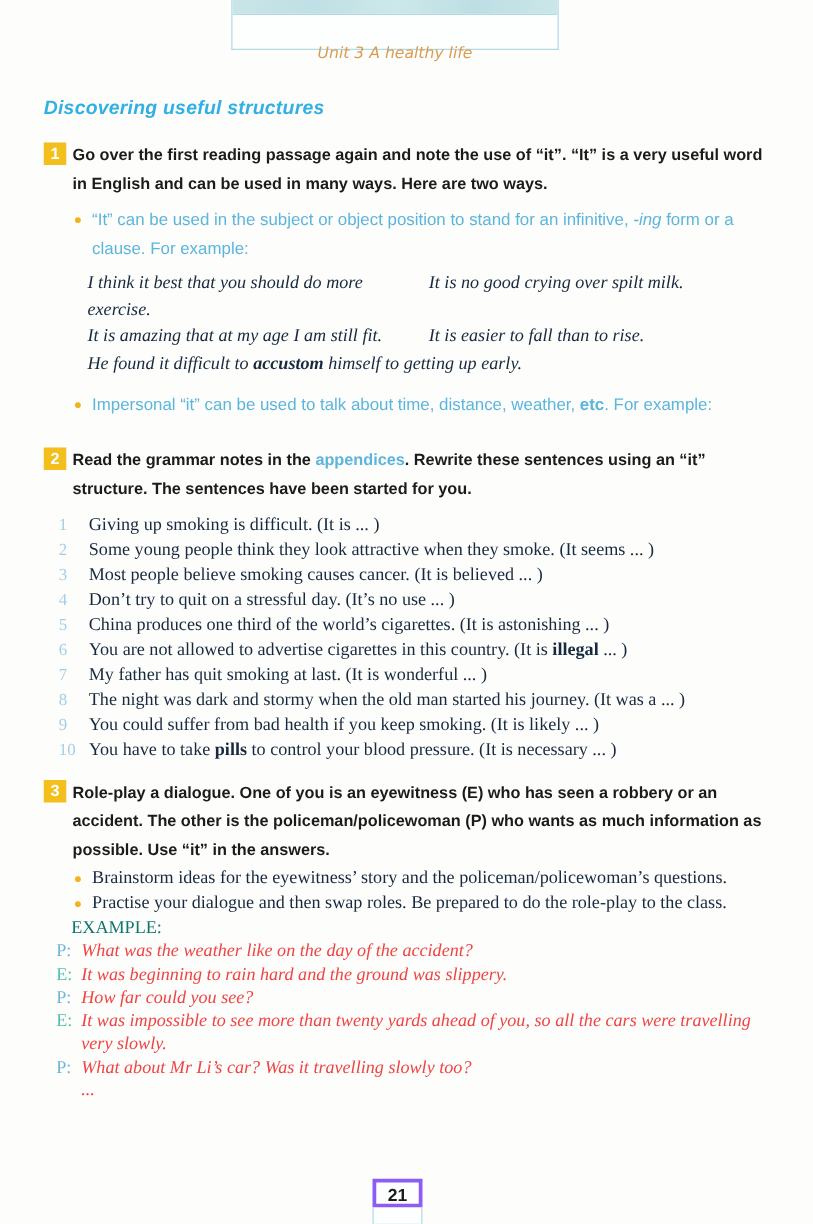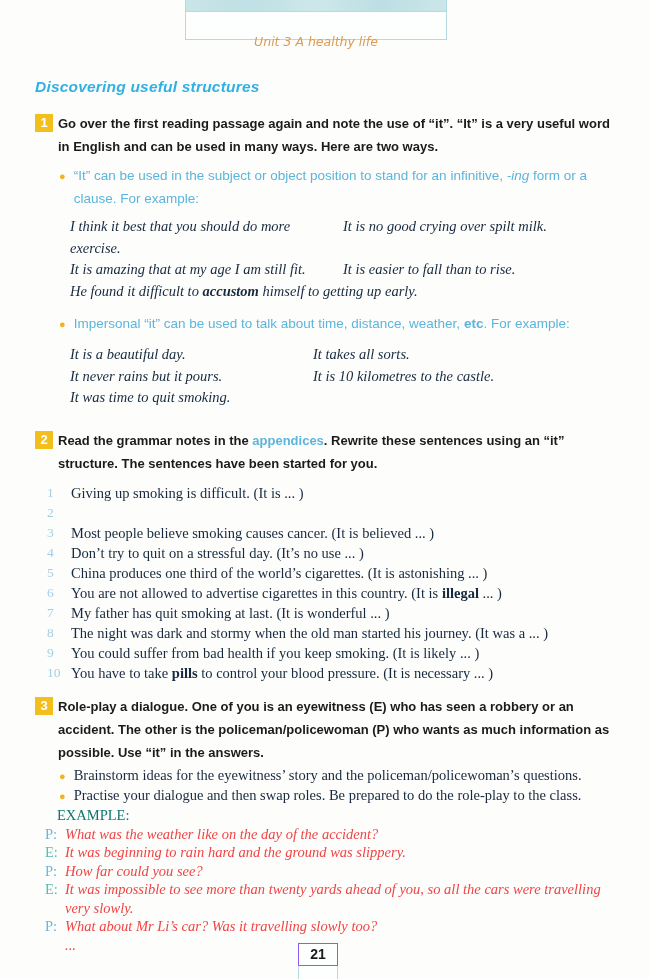--- a/index.html
+++ b/index.html
@@ -100,21 +100,21 @@
     font-size:14.5px; line-height:18.5px; width:570px;
   }
   .dlg-label { flex:none; width:16px; margin-right:4px; font-style:normal; }
   .p-label { color:#6cb6d9; }
   .e-label { color:#53c0b0; }
   .dlg-text { font-style:italic; color:#ef4444; }
 
   
   .page-box { position:absolute; left:298px; top:943px; width:40px; }
   .page-cell-top {
-    height:23px; border:1px solid #8b5cf6; background:#fdfefe;
+    height:23px; border:3px solid #8b5cf6; background:#fdfefe;
     text-align:center; font-weight:bold; font-size:14px; line-height:21px; color:#1b1b1b;
   }
   .page-cell-bottom {
     height:14px; border:1px solid #b5dbe1; border-top:none; background:#fdfefe;
   }
 </style>
 </head>
 <body>
 
 <div class="unit-box">
@@ -147,46 +147,36 @@
         <span>It is easier to fall than to rise.</span>
       </div>
       <div><span>He found it difficult to </span><span class="b">accustom</span><span> himself to getting up early.</span></div>
     </div>
 
     <div class="blue-bullet-row mt10">
       <span class="dot">●</span>
       <span><span>Impersonal “it” can be used to talk about time, distance, weather, </span><span class="b">etc</span><span>. For example:</span></span>
     </div>
 
-    <div class="examples mt8">
-      <div class="ex-row">
-        <span class="ex-left2">It is a beautiful day.</span>
-        <span>It takes all sorts.</span>
-      </div>
-      <div class="ex-row">
-        <span class="ex-left2">It never rains but it pours.</span>
-        <span>It is 10 kilometres to the castle.</span>
-      </div>
-      <div><span>It was time to quit smoking.</span></div>
-    </div>
   </div>
 
   <div class="mt20">
     <div class="activity-header">
       <span class="num-badge">2</span>
       <span class="instruction"><span>Read the grammar notes in the </span><span class="link-blue">appendices</span><span>. Rewrite these sentences using an “it” structure. The sentences have been started for you.</span></span>
     </div>
 
     <div class="ex-list">
       <div class="ex-item">
           <span class="ex-num">1</span>
           <span><span>Giving up smoking is difficult. (It is ... )</span><span class="b"></span><span></span></span>
         </div>
       <div class="ex-item">
           <span class="ex-num">2</span>
+          <span><span>Some young people think they look attractive when they smoke. (It seems ... )</span><span class="b"></span><span></span></span>
         </div>
       <div class="ex-item">
           <span class="ex-num">3</span>
           <span><span>Most people believe smoking causes cancer. (It is believed ... )</span><span class="b"></span><span></span></span>
         </div>
       <div class="ex-item">
           <span class="ex-num">4</span>
           <span><span>Don’t try to quit on a stressful day. (It’s no use ... )</span><span class="b"></span><span></span></span>
         </div>
       <div class="ex-item">

